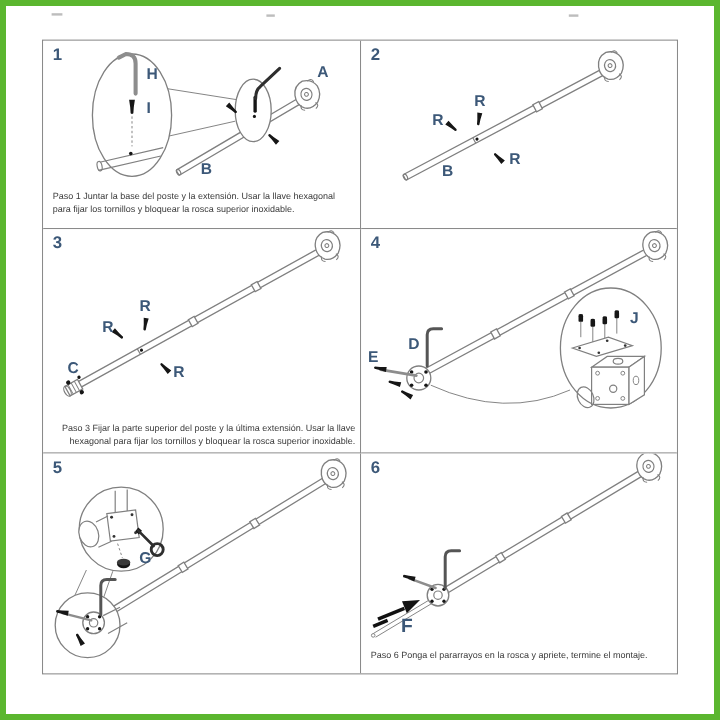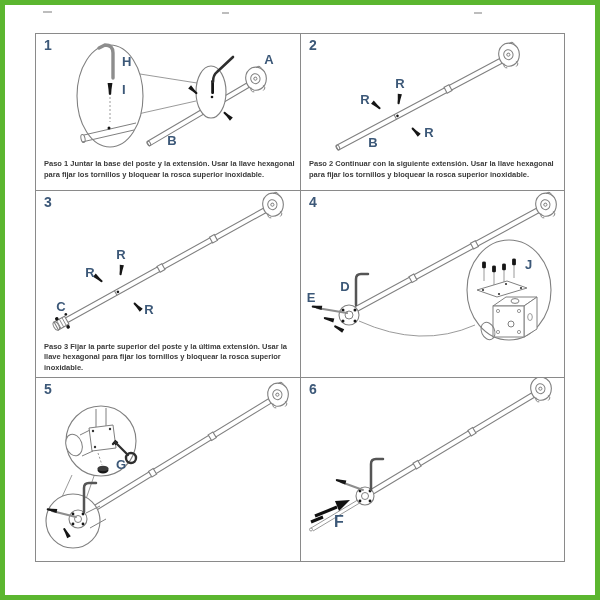--- a/index.html
+++ b/index.html
@@ -13,22 +13,22 @@
   .tick{position:absolute;height:2px;background:#bdbdbd;}
   .grid{position:absolute;left:35px;top:33px;display:grid;
         grid-template-columns:265px 263px;grid-template-rows:157px 187px 183px;
         border:1px solid var(--grid);}
   .cell{position:relative;border-right:1px solid var(--grid);border-bottom:1px solid var(--grid);overflow:hidden;background:#fff;}
   .cell:nth-child(2n){border-right:none;}
   .cell:nth-child(n+5){border-bottom:none;}
   .num{position:absolute;top:3px;left:8px;font-size:14px;font-weight:600;color:var(--label);z-index:3;}
   .art{position:absolute;top:0;left:0;z-index:1;display:block;}
   .cap{position:absolute;left:8px;right:4px;bottom:10px;font-size:7.5px;line-height:1.38;
-       font-weight:700;color:var(--cap);z-index:2;}
-  .cap-low{bottom:4px;}
+       font-weight:400;color:var(--cap);z-index:2;}
+  .cap-low{bottom:4px;text-align:right;}
   .lbl{font-family:"Liberation Sans",sans-serif;font-size:13px;font-weight:700;fill:var(--label);}
   .lblF{font-size:16px;}
   .pole{fill:#fff;stroke:var(--line);stroke-width:1.1;}
   .ln{fill:none;stroke:var(--line);stroke-width:1;}
   .lnt{fill:none;stroke:var(--line);stroke-width:0.8;}
   .dk{fill:none;stroke:#555;stroke-width:2.5;stroke-linecap:round;stroke-linejoin:round;}
 </style>
 </head>
 <body>
 
@@ -104,21 +104,20 @@
       </g>
       <use href="#bp" transform="translate(208,21) rotate(-15)"></use>
       <use href="#screw" transform="translate(98,66) rotate(8)"></use>
       <use href="#screw" transform="translate(76,72) rotate(-50)"></use>
       <use href="#screw" transform="translate(114,97) rotate(135)"></use>
       <text class="lbl" x="99" y="54" text-anchor="middle">R</text>
       <text class="lbl" x="64" y="70" text-anchor="middle">R</text>
       <text class="lbl" x="128" y="103" text-anchor="middle">R</text>
       <text class="lbl" x="72" y="113" text-anchor="middle">B</text>
     </svg>
-    <div class="cap">Paso 2 Continuar con la siguiente extensión. Usar la llave hexagonal para fijar los tornillos y bloquear la rosca superior inoxidable.</div>
   </div>
 
   <div class="cell">
     <div class="num">3</div>
     <svg class="art" width="263" height="146" viewBox="0 0 263 146">
       <g transform="translate(22,134) rotate(-29)">
         <rect class="pole" x="0" y="-2.6" width="244" height="5.2" rx="1"></rect>
         <rect class="pole" x="115" y="-3.3" width="5.5" height="6.6"></rect>
         <rect class="pole" x="175" y="-3.3" width="5.5" height="6.6"></rect>
         <path class="ln" d="M66,-2.6 V2.6"></path>
@@ -267,15 +266,16 @@
         <circle cx="59" cy="113" r="1.4" fill="#161616"></circle>
           <circle cx="69" cy="113" r="1.4" fill="#161616"></circle>
         <circle cx="59" cy="123" r="1.4" fill="#161616"></circle>
           <circle cx="69" cy="123" r="1.4" fill="#161616"></circle>
         <path class="dk" d="M70,112 V86 Q70,81 75,81 H82"></path>
         <line x1="40" y1="104" x2="62" y2="112" stroke="#8d8d8d" stroke-width="2" stroke-linecap="round"></line>
         <use href="#screw" transform="translate(39,103) rotate(105)"></use>
       </g>
       <text class="lbl lblF" x="38" y="149" text-anchor="middle">F</text>
     </svg>
+    <div class="cap">Paso 6 Ponga el pararrayos en la rosca y apriete, termine el montaje.</div>
   </div>
 
 </div>
 
 </body></html>

